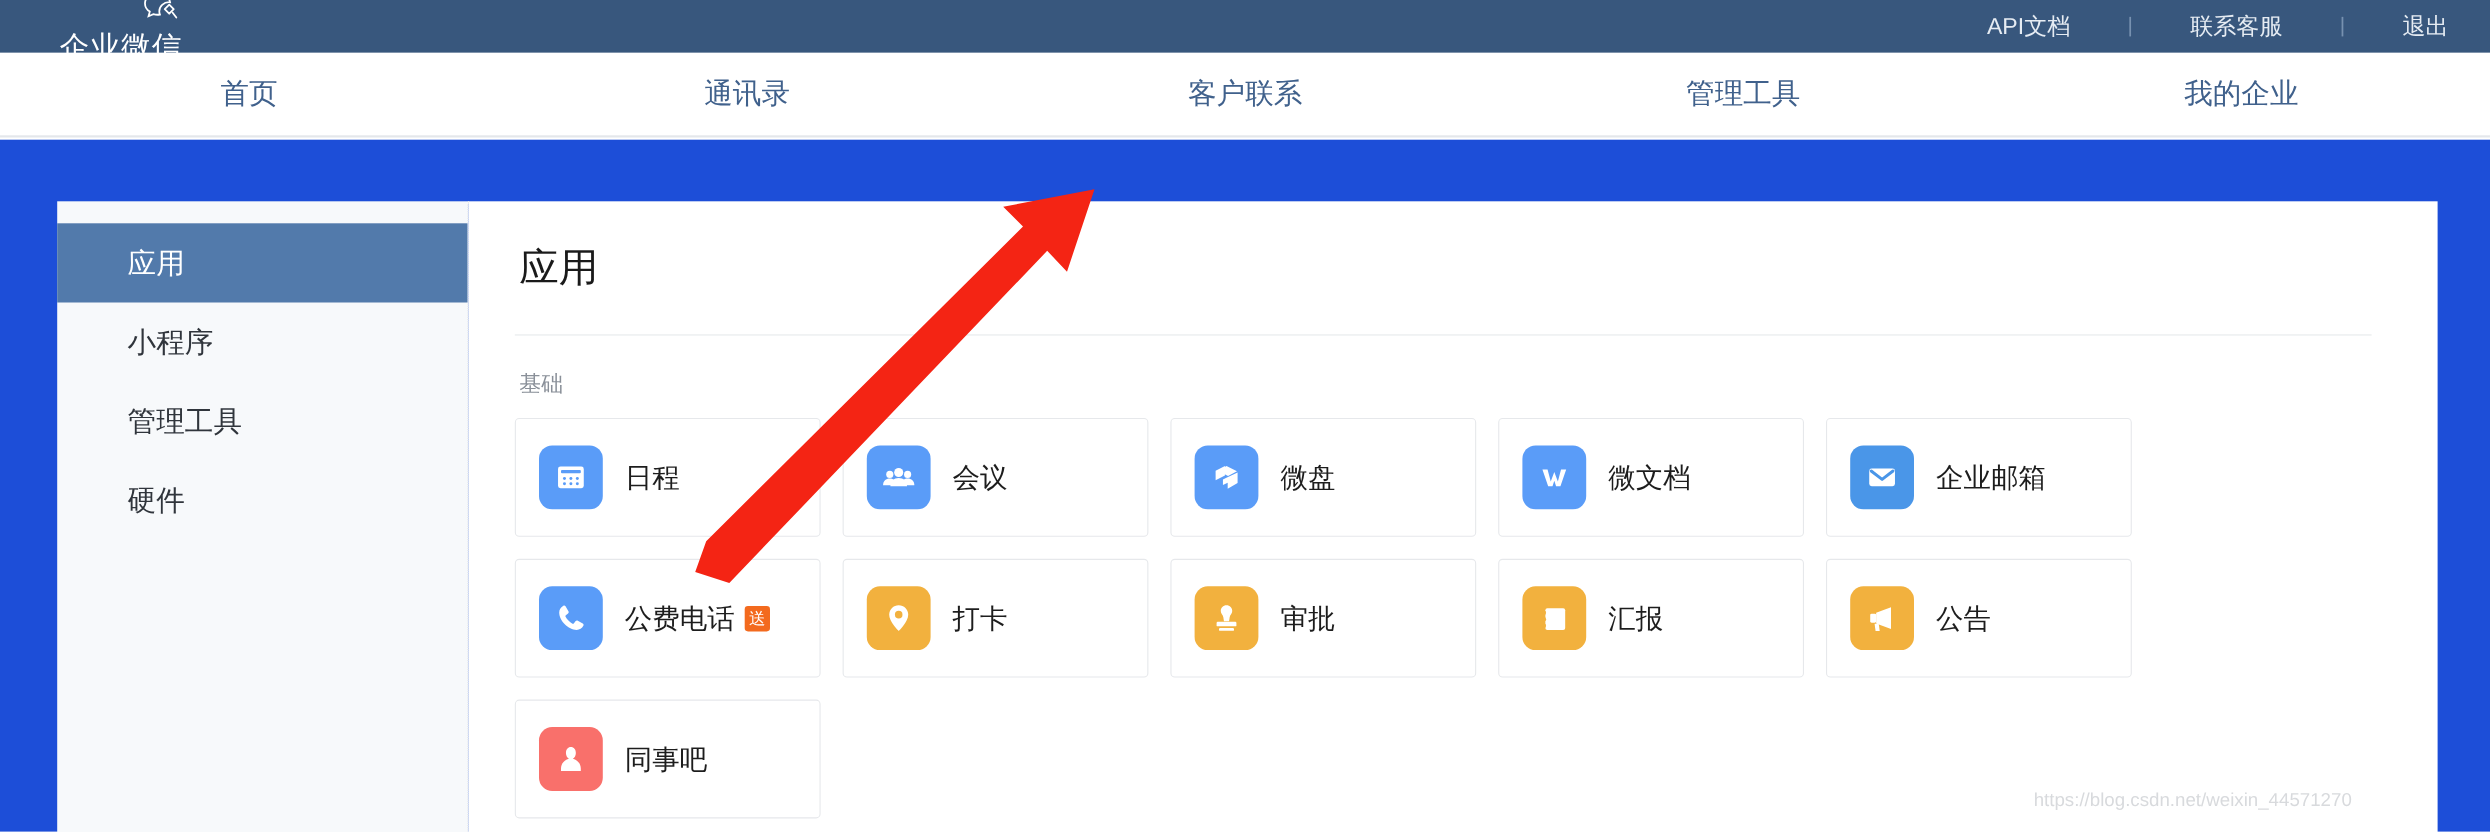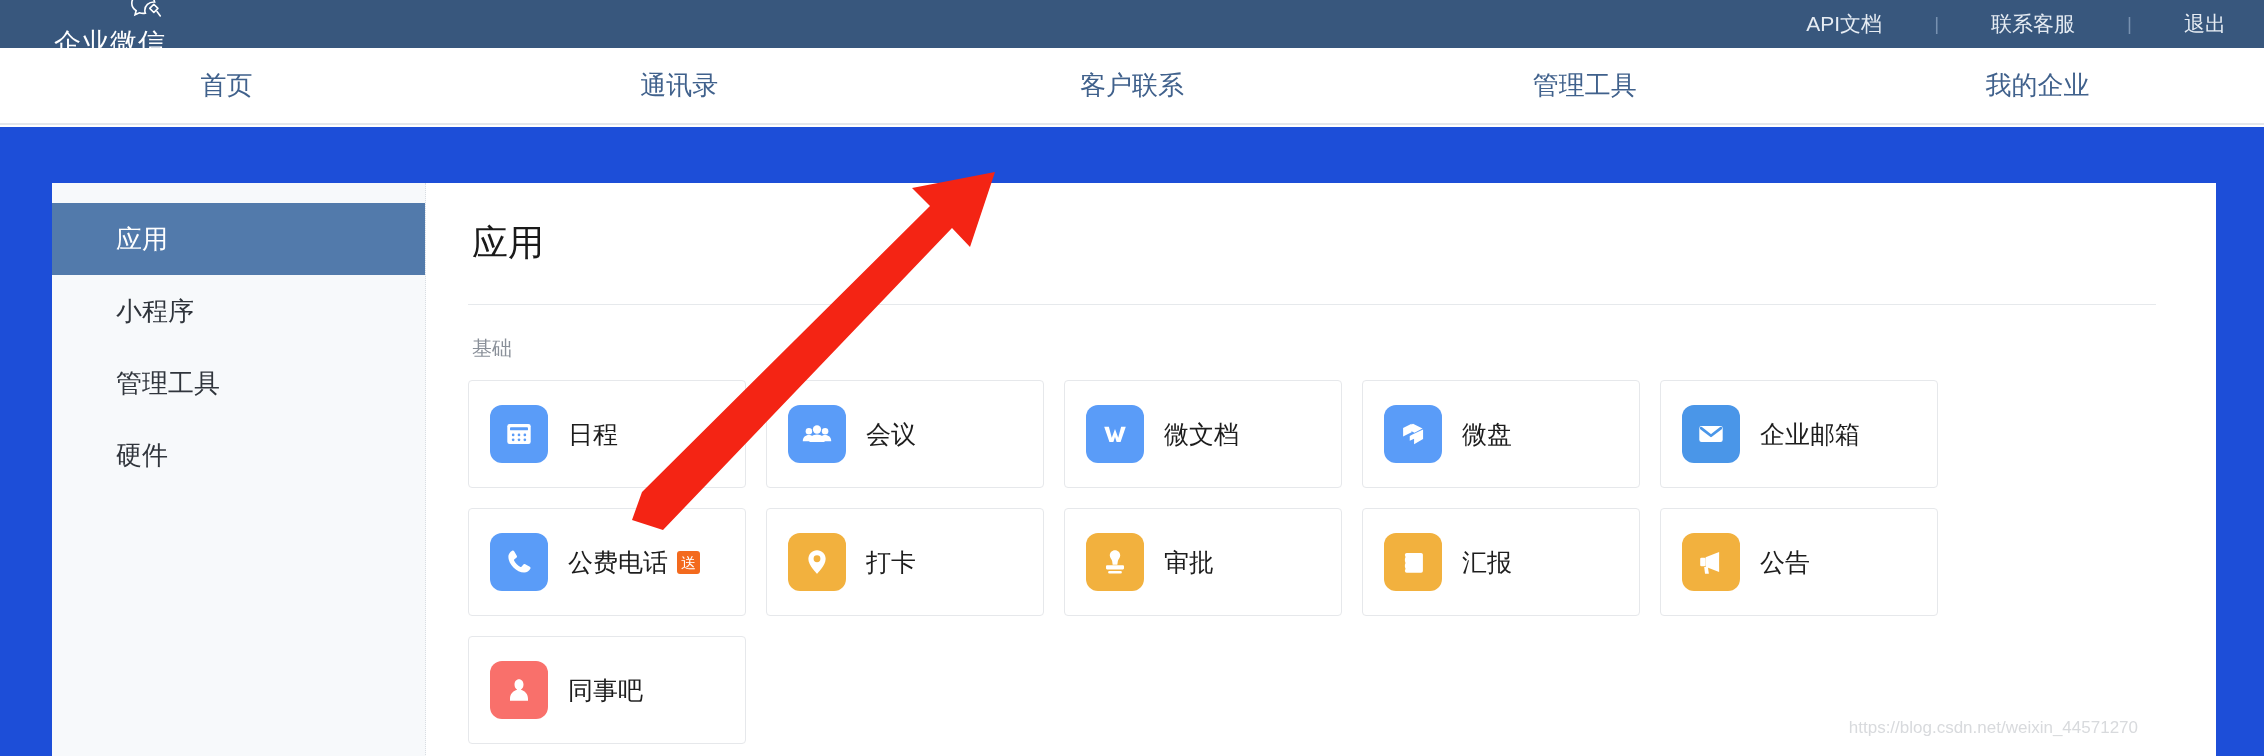--- a/index.html
+++ b/index.html
@@ -215,35 +215,35 @@
                 <path d="M11.6 29 C11.6 23.6 15.2 20.6 20 20.6 C24.8 20.6 28.4 23.6 28.4 29 Z"></path>
               </g>
             </svg>
           </span>
           <span class="app-label">会议</span>
         </div>
 
         <div class="app-card">
           <span class="app-icon" style="background:#5a9cf8">
             <svg viewBox="0 0 40 40" width="36" height="36">
-              <path d="M8 12 L13.2 12 L16.4 24.2 L20 14.5 L23.6 24.2 L26.8 12 L32 12 L26.2 29 L21.8 29 L20 23.4 L18.2 29 L13.8 29 Z" fill="#ffffff"></path>
-            </svg>
-          </span>
-          <span class="app-label">微文档</span>
-        </div>
-
-        <div class="app-card">
-          <span class="app-icon" style="background:#5a9cf8">
-            <svg viewBox="0 0 40 40" width="36" height="36">
               <path d="M9 13.4 L18.4 8.6 L18.4 18 L9 22.8 Z" fill="#ffffff"></path>
               <path d="M20 8.6 L30.6 13.8 L21.6 18.6 L11.4 13.4 Z" fill="#ffffff"></path>
               <path d="M19.4 20.6 L31.2 15 L31.2 25.6 L21.2 31.4 L21.2 25.4 L16.4 27.6 L16.4 22.2 Z" fill="#ffffff"></path>
             </svg>
           </span>
           <span class="app-label">微盘</span>
+        </div>
+
+        <div class="app-card">
+          <span class="app-icon" style="background:#5a9cf8">
+            <svg viewBox="0 0 40 40" width="36" height="36">
+              <path d="M8 12 L13.2 12 L16.4 24.2 L20 14.5 L23.6 24.2 L26.8 12 L32 12 L26.2 29 L21.8 29 L20 23.4 L18.2 29 L13.8 29 Z" fill="#ffffff"></path>
+            </svg>
+          </span>
+          <span class="app-label">微文档</span>
         </div>
 
         <div class="app-card">
           <span class="app-icon" style="background:#4a96e8">
             <svg viewBox="0 0 40 40" width="36" height="36">
               <rect x="7" y="11" width="26" height="18" rx="2.5" fill="#ffffff"></rect>
               <path d="M9 13.5 L20 22 L31 13.5" fill="none" stroke="#4a96e8" stroke-width="3" stroke-linecap="round" stroke-linejoin="round"></path>
             </svg>
           </span>
           <span class="app-label">企业邮箱</span>

